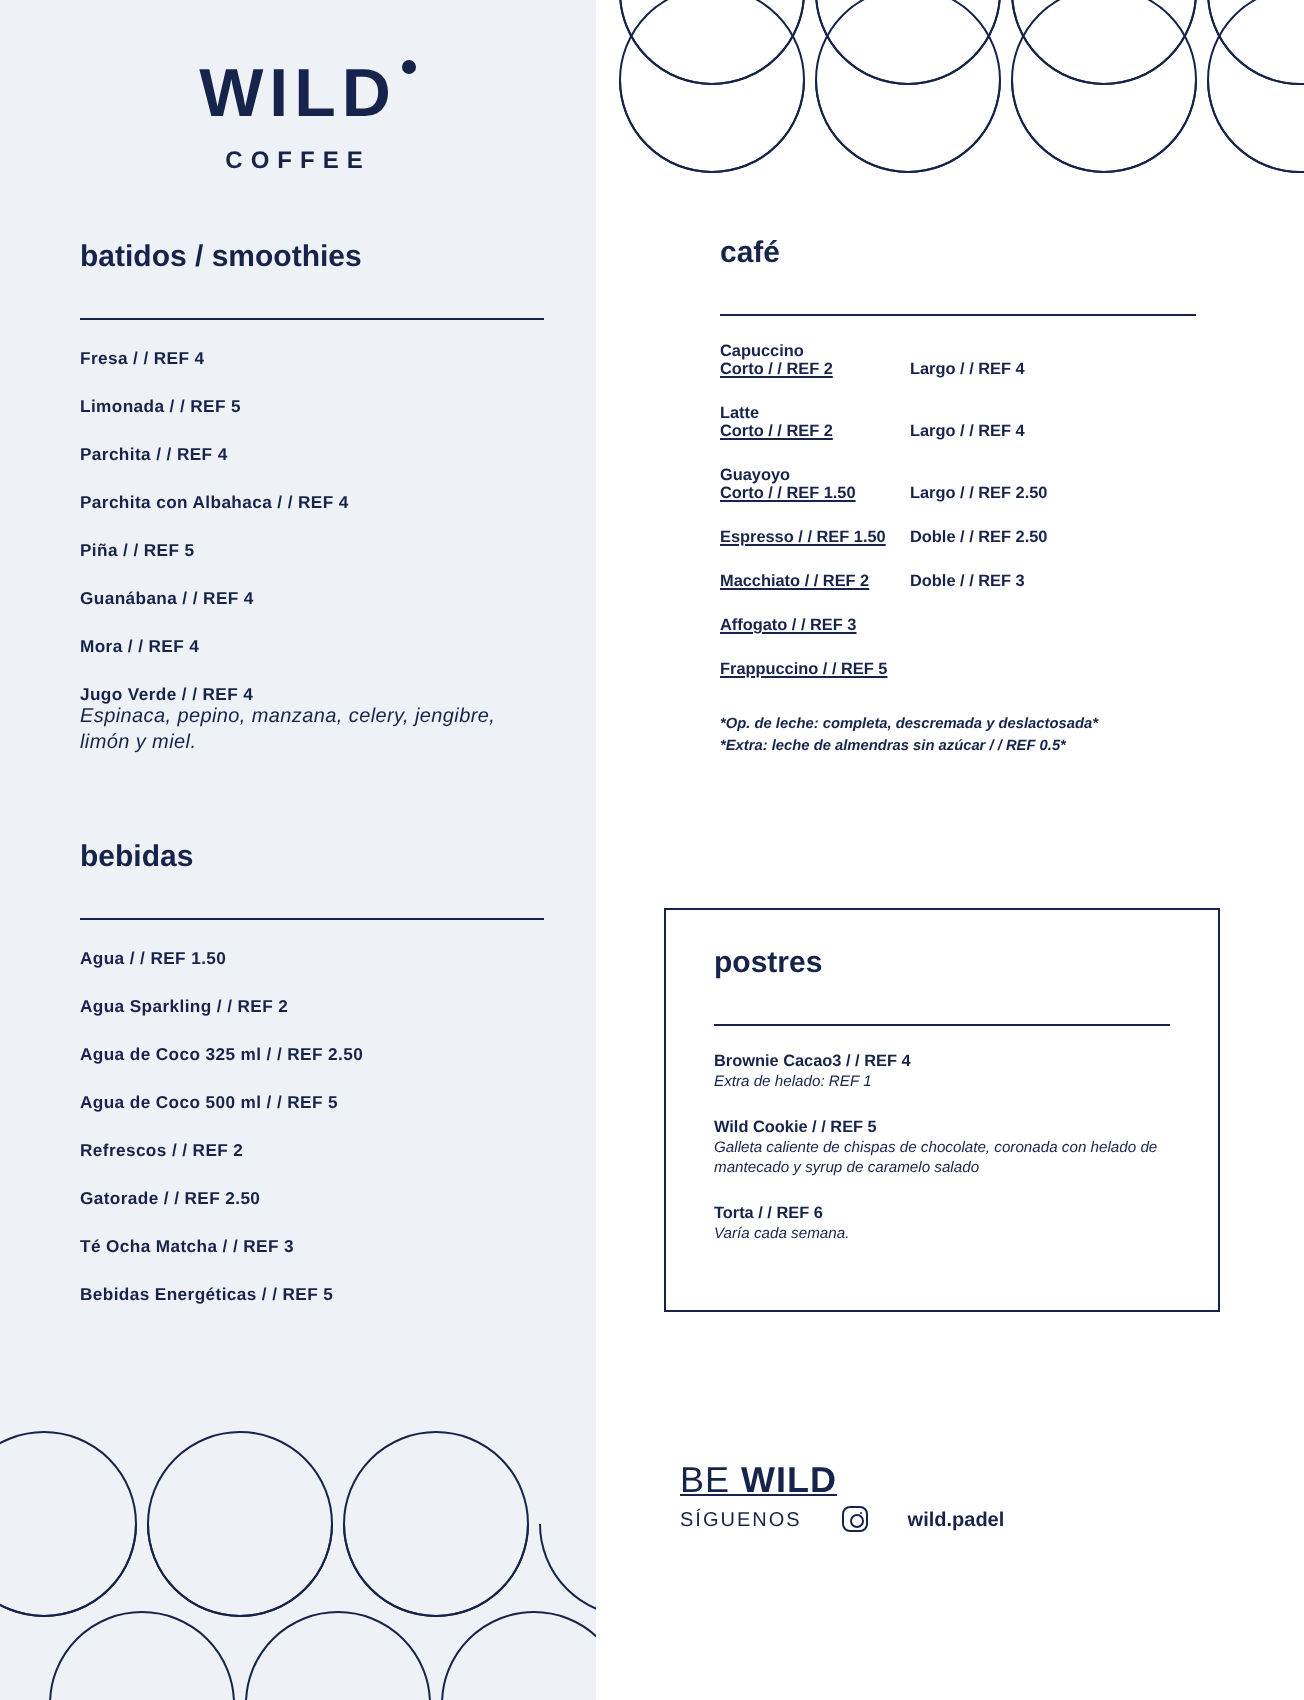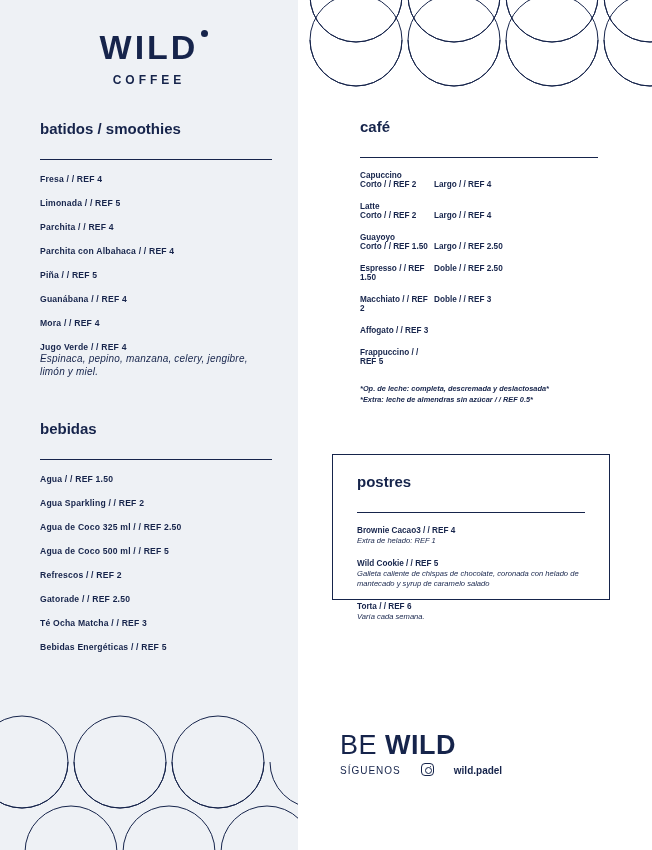--- a/index.html
+++ b/index.html
@@ -106,49 +106,49 @@
     width: 238px;
   }
   .cafe-row {
     margin-top: 13px;
     font-size: 8.2px;
     font-weight: bold;
     color: #16244b;
   }
   .cafe-name { font-weight: bold; font-size: 8.2px; }
   .cafe-prices { display: flex; }
-  .cafe-prices span:first-child { width: 74px; display: inline-block; }
+  .cafe-prices span:first-child { width: 95px; display: inline-block; text-decoration: underline; }
   .notes {
     margin-top: 18px;
     font-size: 7.4px;
     font-style: italic;
     font-weight: bold;
     line-height: 1.45;
   }
   .postres-box {
     position: absolute;
     left: 34px; top: 454px;
-    width: 278px; height: 146px;
+    width: 278px; height: 202px;
     border: 1px solid #16244b;
   }
   .postres-inner { padding: 18px 24px; }
   .dessert { margin-top: 13px; }
   .dessert-title { font-size: 8.2px; font-weight: bold; }
   .dessert-desc {
     font-size: 7.6px;
     font-style: italic;
     line-height: 1.3;
     margin-top: 1px;
   }
   .footer {
     position: absolute;
     left: 340px; top: 730px;
     width: 300px;
   }
-  .footer-line1 { font-size: 27px; font-weight: 300; letter-spacing: 0.5px; }
+  .footer-line1 { font-size: 18px; font-weight: 300; letter-spacing: 0.5px; text-decoration: underline; }
   .footer-line1 b { font-weight: bold; }
   .footer-line2 { font-size: 25px; font-weight: 300; margin-top: -2px; letter-spacing: 0.5px; }
   .footer-line2 b { font-weight: bold; }
   .social {
     margin-top: 2px;
     display: flex;
     align-items: flex-end;
     gap: 20px;
     font-size: 10px;
     letter-spacing: 1px;

